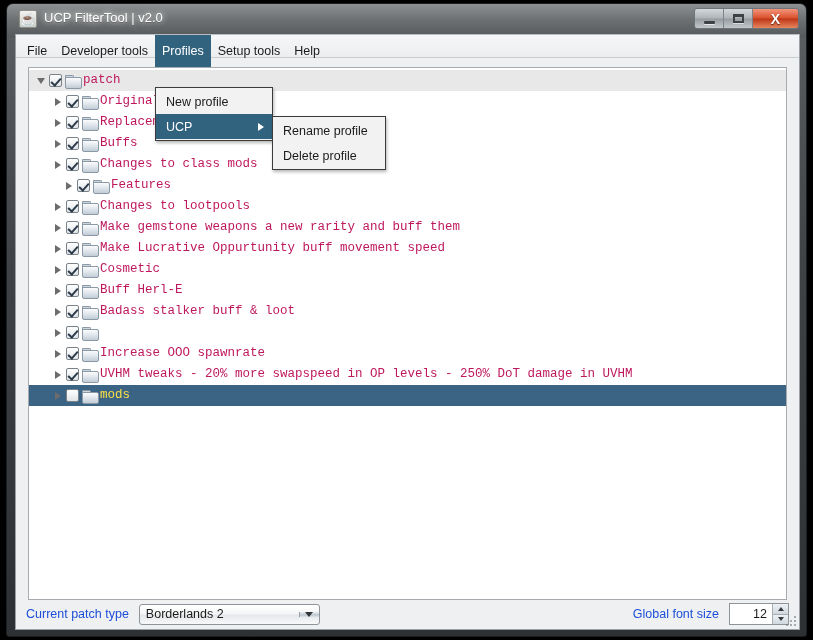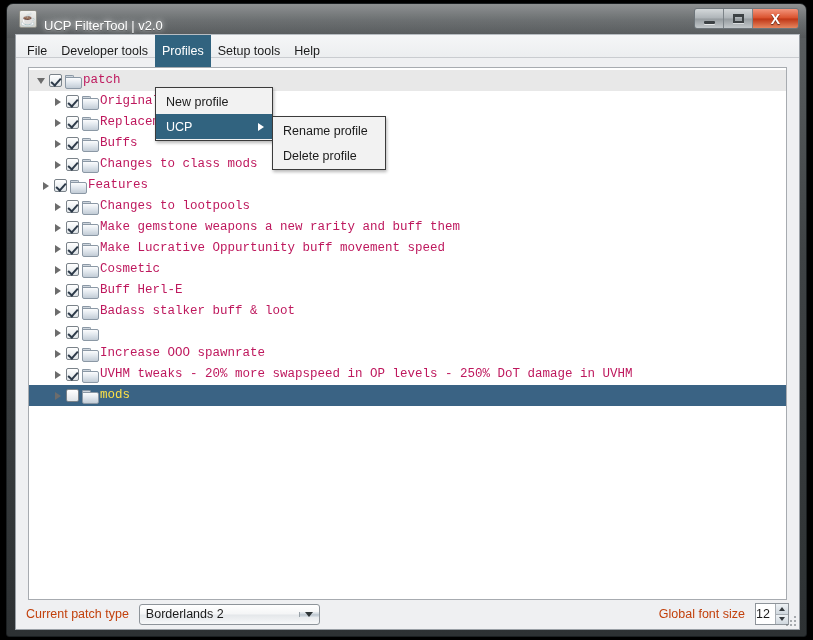--- a/index.html
+++ b/index.html
@@ -43,21 +43,21 @@
   .title-icon {
     position:absolute; left:12px; top:6px;
     width:18px; height:18px;
     border-radius:2px;
     background: linear-gradient(180deg,#f1f1ef,#cfcfc9);
     border:1px solid #8f8f88;
     display:flex; align-items:center; justify-content:center;
     font-size: 13px; line-height:1; color:#2b2b2b;
   }
   .title-text {
-    position:absolute; left:37px; top:14px;
+    position:absolute; left:37px; top:6px;
     font-size: 13px;
     color: #ffffff;
     text-shadow: 0 0 5px rgba(255,255,255,.75), 0 0 9px rgba(255,255,255,.55), 0 1px 0 rgba(0,0,0,.35);
     white-space: nowrap;
   }
   .win-buttons {
     position:absolute; right:7px; top:4px;
     display:flex; height:21px;
     border:1px solid #6e757a;
     border-radius:3px;
@@ -248,21 +248,21 @@
 
   
   .bottombar {
     position:absolute;
     left:0; bottom:0;
     width:100%; height: 30px;
     display:flex; align-items:center;
     padding: 0 10px;
   }
   .bb-label {
-    font-size: 12.5px; color:#c2410c;
+    font-size: 12.5px; color:#1d4ed8;
     white-space:nowrap;
   }
 
   .combo {
     margin-left: 10px;
     width: 181px; height: 21px;
     display:flex; align-items:center;
     border: 1px solid #8e949a;
     border-radius: 3px;
     background: linear-gradient(180deg,#ffffff 0%,#f4f5f6 48%,#e4e7ea 52%,#f7f8f9 100%);
@@ -285,21 +285,21 @@
     width:0;height:0;
     border-top: 5px solid #2f3538;
     border-left: 4px solid transparent;
     border-right: 4px solid transparent;
   }
 
   .spacer { flex: 1; }
 
   .spinner {
     margin-left: 10px;
-    width: 34px; height: 22px;
+    width: 60px; height: 22px;
     display:flex; align-items:stretch;
     border: 1px solid #8e949a;
     background: #ffffff;
   }
   .spin-val {
     flex:1;
     display:flex; align-items:center; justify-content:flex-end;
     padding-right: 5px;
     font-size: 12.5px; color:#1b1b1b;
     background:#ffffff;
@@ -425,21 +425,21 @@
               <span class="tree-label">Buffs</span>
             </div>
             <div class="tree-row" style="padding-left: 21px;">
               <span class="twisty">
                 <span class="tri-right"></span>
               </span>
               <span class="cbox checked"></span>
               <span class="folder"></span>
               <span class="tree-label">Changes to class mods</span>
             </div>
-            <div class="tree-row" style="padding-left: 9px;">
+            <div class="tree-row" style="padding-left: 32px;">
               <span class="twisty">
                 <span class="tri-right"></span>
               </span>
               <span class="cbox checked"></span>
               <span class="folder"></span>
               <span class="tree-label">Features</span>
             </div>
             <div class="tree-row" style="padding-left: 21px;">
               <span class="twisty">
                 <span class="tri-right"></span>

